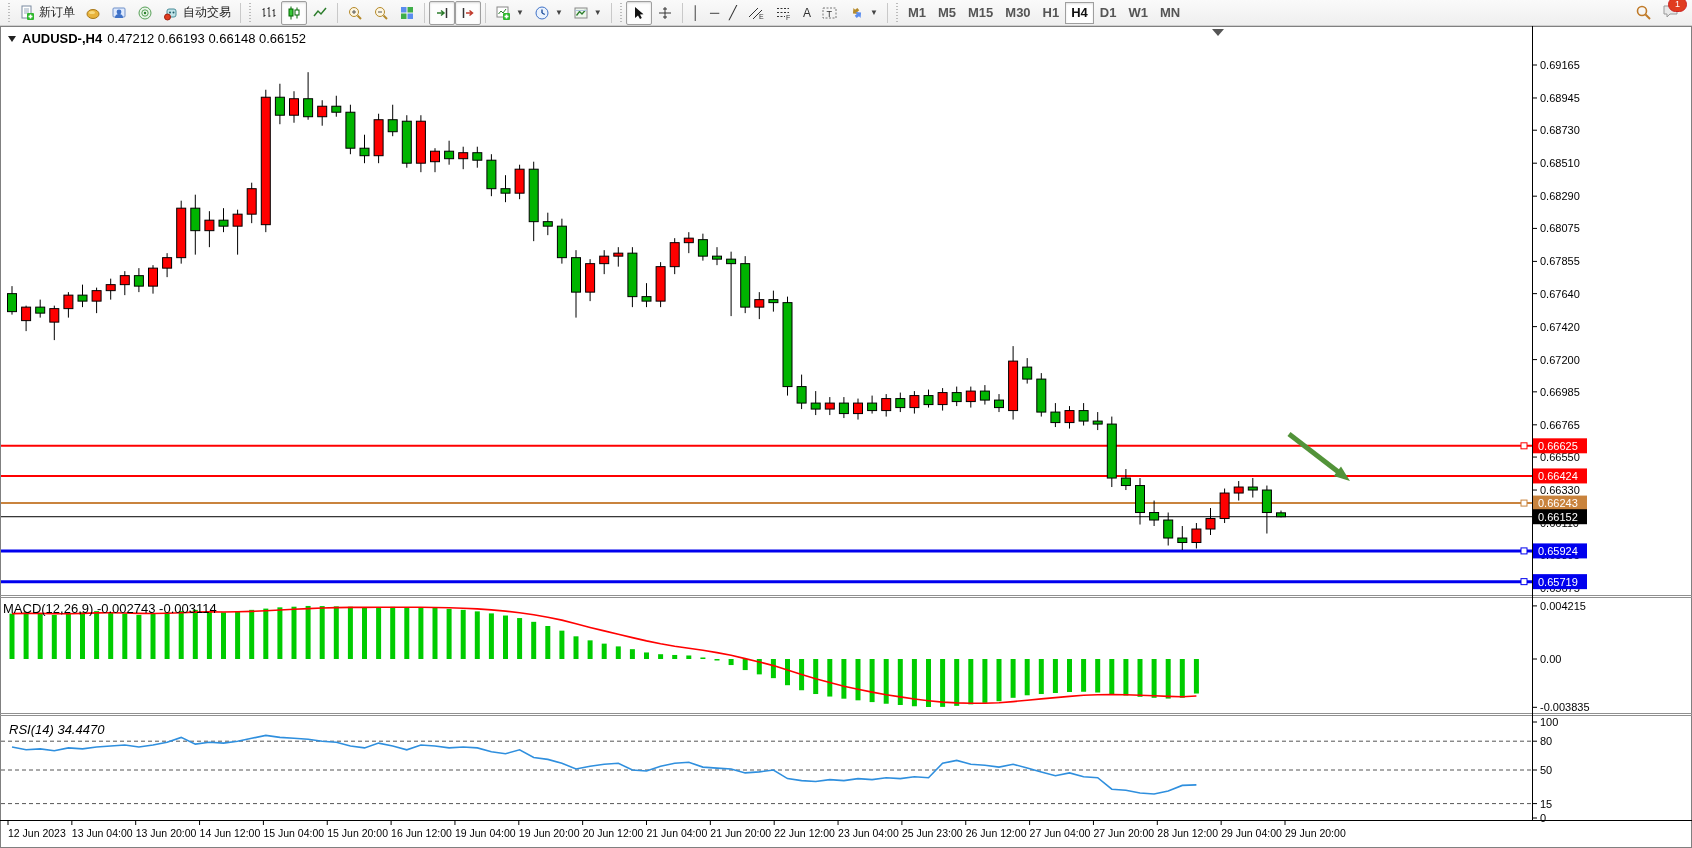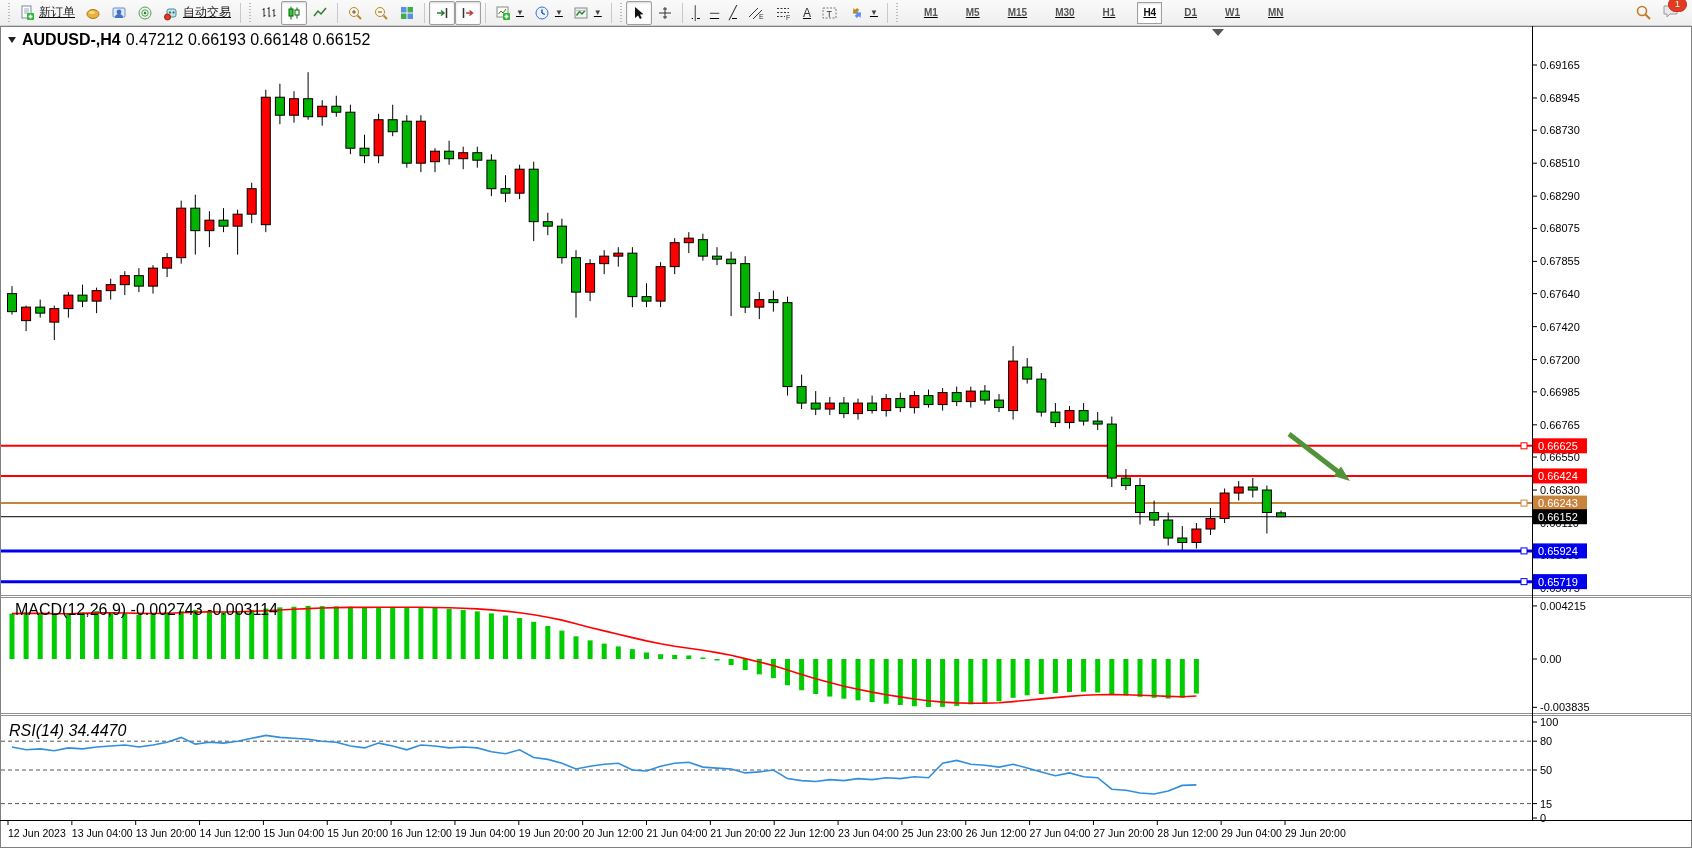--- a/index.html
+++ b/index.html
@@ -1,35 +1,35 @@
 <!DOCTYPE html>
 <html><head>
 <meta charset="utf-8">
 <style>
   html,body{margin:0;padding:0;background:#fff;font-family:"Liberation Sans",sans-serif;}
   #app{position:relative;width:1692px;height:848px;overflow:hidden;background:#fff;}
   
-  #toolbar{position:absolute;left:0;top:0;width:1692px;height:26px;background:linear-gradient(#fafafa,#efefef);border-bottom:1px solid #cfcfcf;display:flex;align-items:center;box-sizing:border-box;padding:0 4px;text-decoration:underline;}
+  #toolbar{position:absolute;left:0;top:0;width:1692px;height:26px;background:linear-gradient(#fafafa,#efefef);border-bottom:1px solid #cfcfcf;display:flex;align-items:center;box-sizing:border-box;padding:0 4px;}
   .tb-btn{display:flex;align-items:center;gap:4px;height:22px;padding:0 4px;border:1px solid transparent;border-radius:2px;color:#222;font-size:12px;cursor:default;}
   .tb-btn.pressed{border:1px solid #9f9f9f;background:#fdfdfd;box-shadow:inset 0 1px 2px rgba(0,0,0,.15);}
   .tb-sep{width:1px;height:20px;background:#c9c9c9;margin:0 4px;}
   .tb-handle{width:4px;height:20px;margin:0 3px;background-image:repeating-linear-gradient(#bbb 0 1px,transparent 1px 3px);background-size:2px 100%;background-repeat:no-repeat;background-position:center;}
-  .tf-btn{font-size:10px;font-weight:bold;color:#555;padding:0 5px;height:20px;display:flex;align-items:center;border:1px solid transparent;margin-left:16px;}
+  .tf-btn{font-size:13px;font-weight:bold;color:#555;padding:0 5px;height:20px;display:flex;align-items:center;border:1px solid transparent;}
   .tf-btn.pressed{border:1px solid #9f9f9f;background:#fff;color:#111;box-shadow:inset 0 1px 2px rgba(0,0,0,.12);}
   .glyph{font-size:13px;color:#333;}
   .caret{font-size:8px;color:#444;margin-left:1px;}
   #right-icons{margin-left:auto;display:flex;align-items:center;gap:10px;padding-right:8px;}
   #chat-wrap{position:relative;}
   #chat-badge{position:absolute;right:-7px;top:-6px;background:#e03c1f;color:#fff;border-radius:8px;min-width:13px;height:13px;font-size:9px;display:flex;align-items:center;justify-content:center;padding:0 2px;border:1px solid #c22;}
   
   #chartwin{position:absolute;left:0;top:26px;width:1692px;height:822px;background:#fff;}
   #plot{position:absolute;left:0;top:0;}
-  .overlay-label{position:absolute;font-size:16px;color:#000;white-space:pre;}
+  .overlay-label{position:absolute;font-size:13px;color:#000;white-space:pre;}
   #chart-title{left:8px;top:5px;display:flex;align-items:center;gap:5px;}
-  #macd-label{left:15px;top:575px;}
+  #macd-label{left:3px;top:575px;}
   #rsi-label{left:9px;top:696px;font-style:italic;}
 </style>
 </head>
 <body>
 <div id="app">
 
 <div id="toolbar">
   <div class="tb-handle"></div>
   <div class="tb-btn">
     <svg width="16" height="16">

